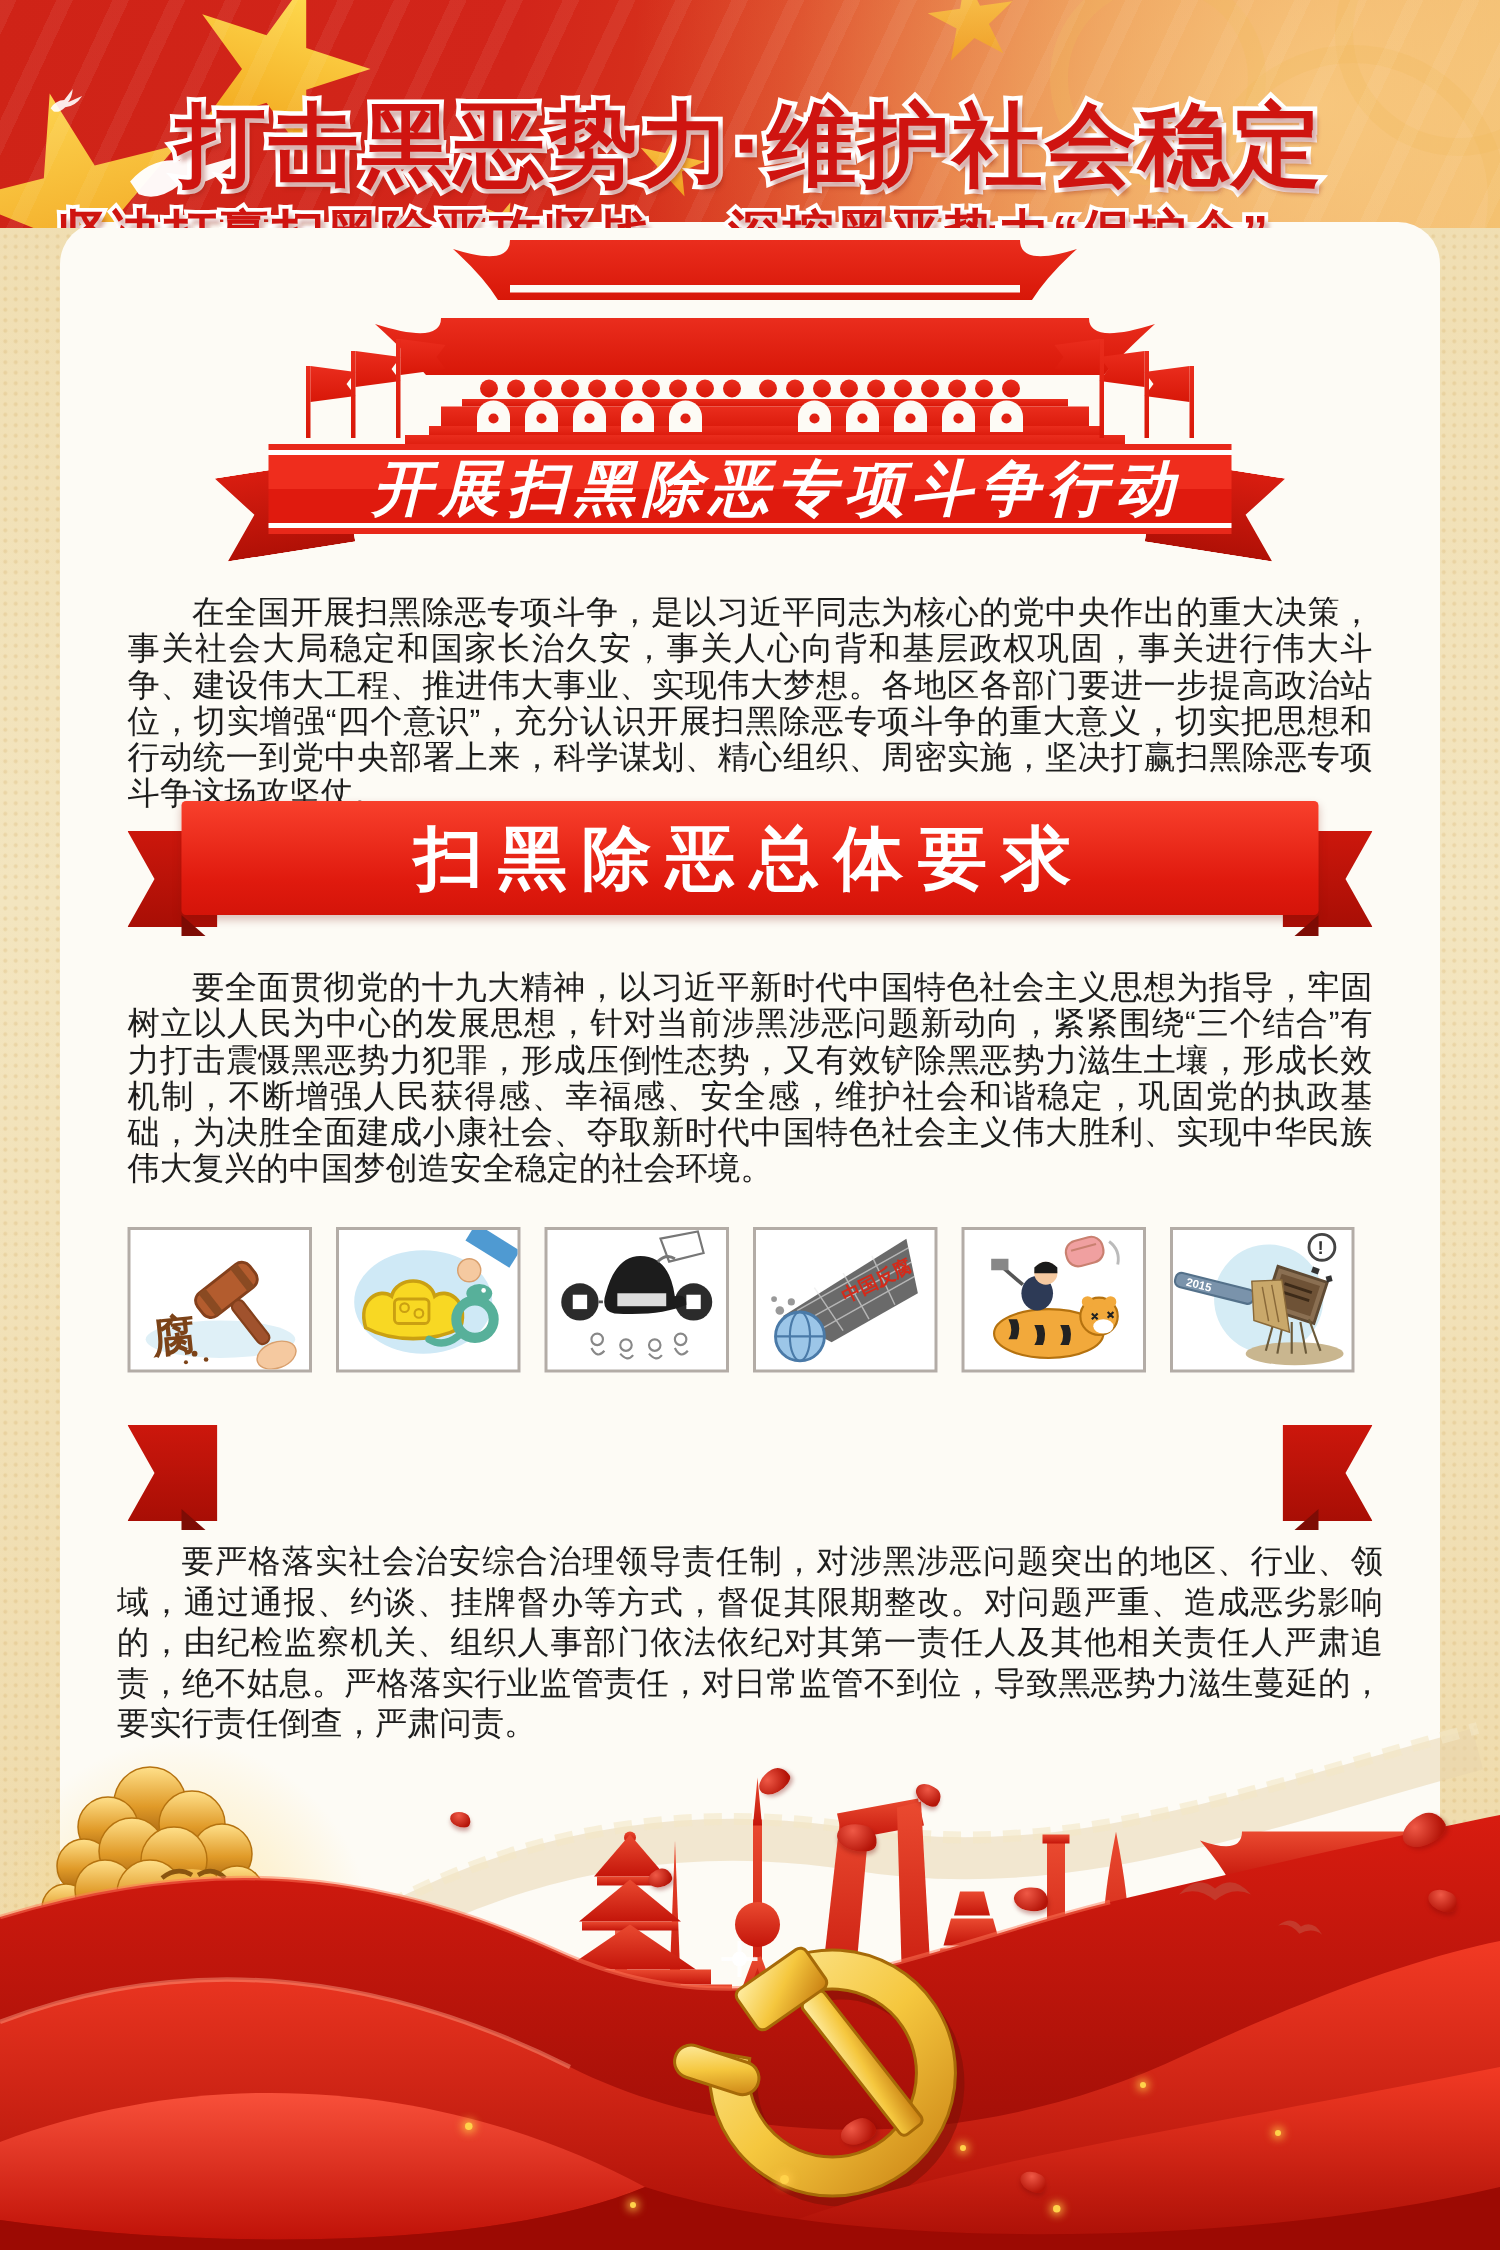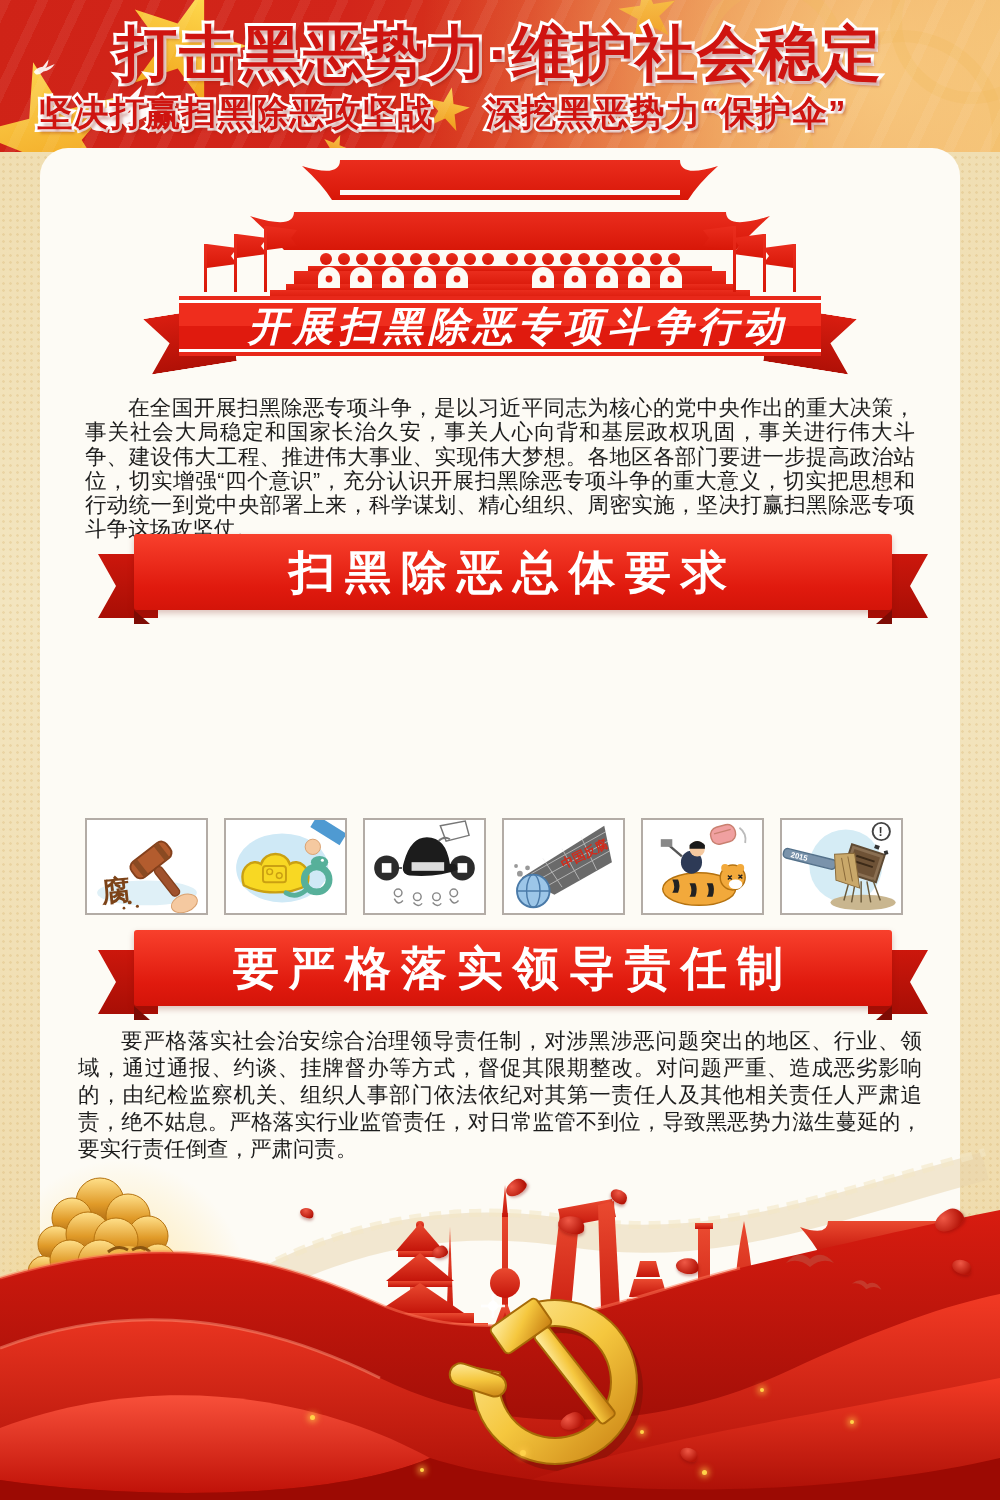--- a/index.html
+++ b/index.html
@@ -13,21 +13,21 @@
 
   
   #header{left:0;top:0;width:1000px;height:152px;overflow:hidden;
     background:
       radial-gradient(circle at 88% 45%, rgba(252,214,140,.75), rgba(244,176,88,0) 52%),
       linear-gradient(100deg,#cf2317 0%,#d2251a 34%,#d9391d 52%,#e4793a 72%,#eeb264 100%);}
   #header::after{content:"";position:absolute;inset:0;
     background:repeating-linear-gradient(115deg,rgba(255,255,255,.06) 0 10px,transparent 10px 34px);}
   .coin-ring{position:absolute;border-radius:50%;border:12px solid rgba(240,185,95,.28);}
   .stroke-red{color:#cf1410;font-weight:900;-webkit-text-stroke:6px #ffffff;paint-order:stroke fill;
-    text-shadow:3px 4px 3px rgba(140,25,15,.35);white-space:nowrap;}
+    text-shadow:3px 4px 3px rgba(140,25,15,.35);white-space:nowrap;margin-top:43px;}
   #title{left:0;top:14px;width:1000px;text-align:center;font-size:60px;letter-spacing:2px;z-index:3;}
   #subtitle{left:0;top:90px;width:884px;text-align:center;font-size:35px;letter-spacing:1px;z-index:3;
     -webkit-text-stroke:5px #fff;}
   #subtitle .gap{display:inline-block;width:52px;}
 
   
   #panel{left:40px;top:148px;width:920px;height:1352px;background:#fdfbf5;border-radius:28px 28px 0 0;}
 
   
   #gate-svg{left:190px;top:158px;width:620px;height:142px;}
@@ -39,21 +39,21 @@
     background:linear-gradient(#e8281a 0 7%,#fff 7% 12%,#ef2d1d 12% 50%,#e01a0e 50% 88%,#fff 88% 93%,#e8281a 93% 100%);
     text-align:center;line-height:60px;font-size:40px;font-weight:900;font-style:italic;color:#fff;letter-spacing:5px;padding-left:36px;}
 
   
   .para{color:#1d1d1d;font-size:21.5px;line-height:1.13;text-align:justify;text-indent:2em;}
   #p1{left:85px;top:396px;width:830px;}
   #p2{left:85px;top:646px;width:830px;}
   #p3{left:78px;top:1028px;width:844px;line-height:1.26;}
 
   
-  .sec-banner{position:absolute;left:98px;width:830px;height:108px;}
+  .sec-banner{position:absolute;left:85px;width:830px;height:108px;}
   .sec-banner .tail{position:absolute;top:24px;width:60px;height:64px;background:linear-gradient(#cc170c,#a80e05);}
   .sec-banner .tail.l{left:0;clip-path:polygon(0 0,100% 0,100% 100%,0 100%,30% 50%);}
   .sec-banner .tail.r{right:0;clip-path:polygon(100% 0,0 0,0 100%,100% 100%,70% 50%);}
   .sec-banner .fold{position:absolute;top:80px;width:0;height:0;border-style:solid;}
   .sec-banner .fold.l{left:36px;border-width:14px 0 0 16px;border-color:transparent transparent transparent #7e0c05;}
   .sec-banner .fold.r{right:36px;border-width:0 0 14px 16px;border-color:transparent transparent #7e0c05 transparent;}
   .sec-banner .band{position:absolute;left:36px;right:36px;top:4px;height:76px;border-radius:3px;
     background:linear-gradient(#f8402c,#e01a0e 70%,#d41409);box-shadow:0 3px 6px rgba(120,15,8,.25);
     text-align:center;line-height:76px;font-size:46px;font-weight:900;color:#fff;letter-spacing:10px;}
   #banner1{top:530px;}
@@ -204,20 +204,21 @@
   <div id="p1" class="abs para">在全国开展扫黑除恶专项斗争，是以习近平同志为核心的党中央作出的重大决策，事关社会大局稳定和国家长治久安，事关人心向背和基层政权巩固，事关进行伟大斗争、建设伟大工程、推进伟大事业、实现伟大梦想。各地区各部门要进一步提高政治站位，切实增强“四个意识”，充分认识开展扫黑除恶专项斗争的重大意义，切实把思想和行动统一到党中央部署上来，科学谋划、精心组织、周密实施，坚决打赢扫黑除恶专项斗争这场攻坚仗。</div>
 
   <div id="banner1" class="sec-banner">
     <div class="tail l"></div>
     <div class="tail r"></div>
     <div class="fold l"></div>
     <div class="fold r"></div>
     <div class="band">扫黑除恶总体要求</div>
   </div>
 
+  <div id="p2" class="abs para">要全面贯彻党的十九大精神，以习近平新时代中国特色社会主义思想为指导，牢固树立以人民为中心的发展思想，针对当前涉黑涉恶问题新动向，紧紧围绕“三个结合”有力打击震慑黑恶势力犯罪，形成压倒性态势，又有效铲除黑恶势力滋生土壤，形成长效机制，不断增强人民获得感、幸福感、安全感，维护社会和谐稳定，巩固党的执政基础，为决胜全面建成小康社会、夺取新时代中国特色社会主义伟大胜利、实现中华民族伟大复兴的中国梦创造安全稳定的社会环境。</div>
 
   <div class="cartoon" style="left:85px;">
     <svg width="119" height="93" viewBox="0 0 123 97">
       <ellipse cx="62" cy="76" rx="52" ry="13" fill="#dff0f7"></ellipse>
       <text x="14" y="84" font-size="30" font-weight="bold" fill="#7c4318" transform="rotate(-6 30 70)">腐</text>
       <circle cx="44" cy="86" r="2" fill="#7c4318"></circle>
         <circle cx="52" cy="90" r="1.6" fill="#7c4318"></circle>
         <circle cx="38" cy="92" r="1.4" fill="#7c4318"></circle>
       <g transform="rotate(-38 70 45)">
         <rect x="46" y="30" width="46" height="20" rx="7" fill="#b35c2e" stroke="#84401c" stroke-width="2"></rect>
@@ -343,21 +344,20 @@
       <rect x="96" y="26" width="5" height="4" fill="#333" transform="rotate(20 98 28)"></rect>
       <rect x="106" y="32" width="4" height="4" fill="#333" transform="rotate(-15 108 34)"></rect>
     </svg>
   </div>
 
   <div id="banner2" class="sec-banner">
     <div class="tail l"></div>
     <div class="tail r"></div>
     <div class="fold l"></div>
     <div class="fold r"></div>
-    <div class="band">要严格落实领导责任制</div>
   </div>
 
   <div id="p3" class="abs para">要严格落实社会治安综合治理领导责任制，对涉黑涉恶问题突出的地区、行业、领域，通过通报、约谈、挂牌督办等方式，督促其限期整改。对问题严重、造成恶劣影响的，由纪检监察机关、组织人事部门依法依纪对其第一责任人及其他相关责任人严肃追责，绝不姑息。严格落实行业监管责任，对日常监管不到位，导致黑恶势力滋生蔓延的，要实行责任倒查，严肃问责。</div>
 
   <div id="bottom-art" class="abs">
 
     <svg class="abs" style="left:140px;top:10px;" width="860" height="240" viewBox="0 0 860 240">
       <path d="M20,215 C130,120 270,70 430,95 C570,118 690,70 845,28" fill="none" stroke="#e7d3ab" stroke-width="28" opacity="0.5"></path>
       <path d="M20,200 C130,106 270,56 430,81 C570,104 690,56 845,14" fill="none" stroke="#f4e7c6" stroke-width="8" opacity="0.6" stroke-dasharray="12 8"></path>
     </svg>

